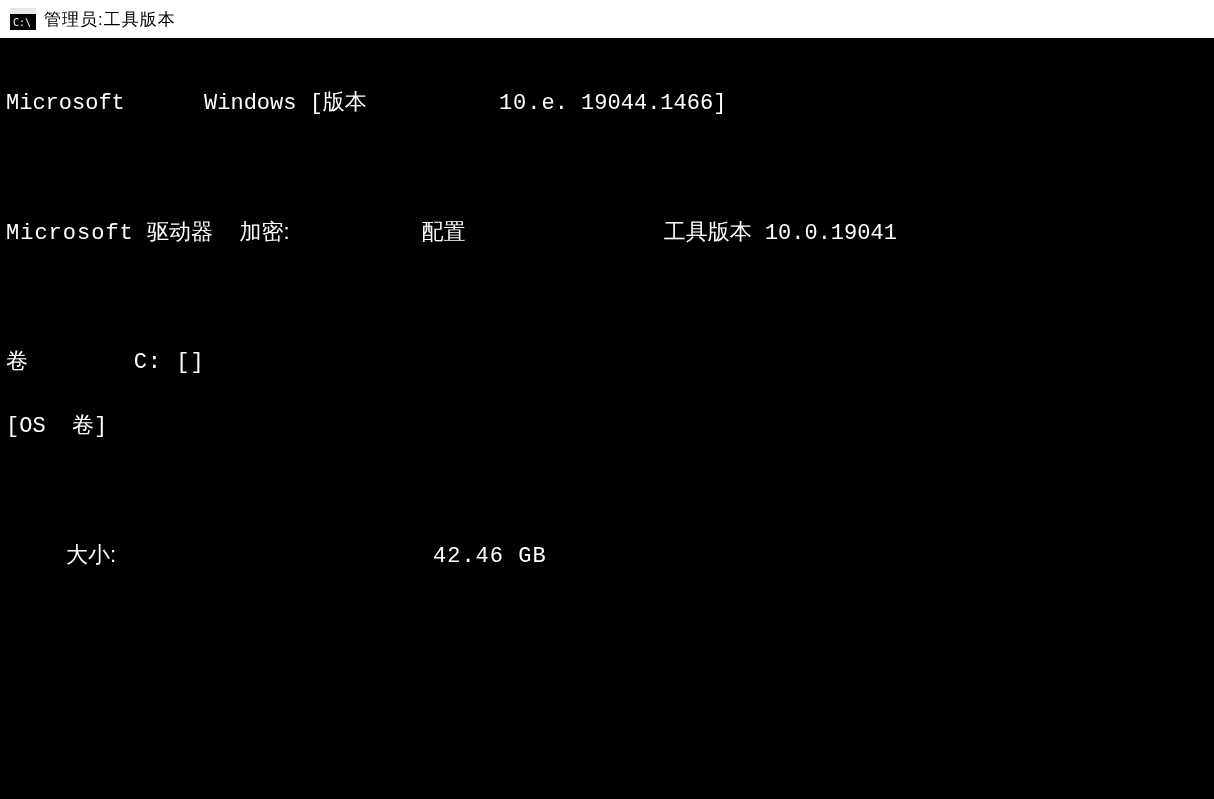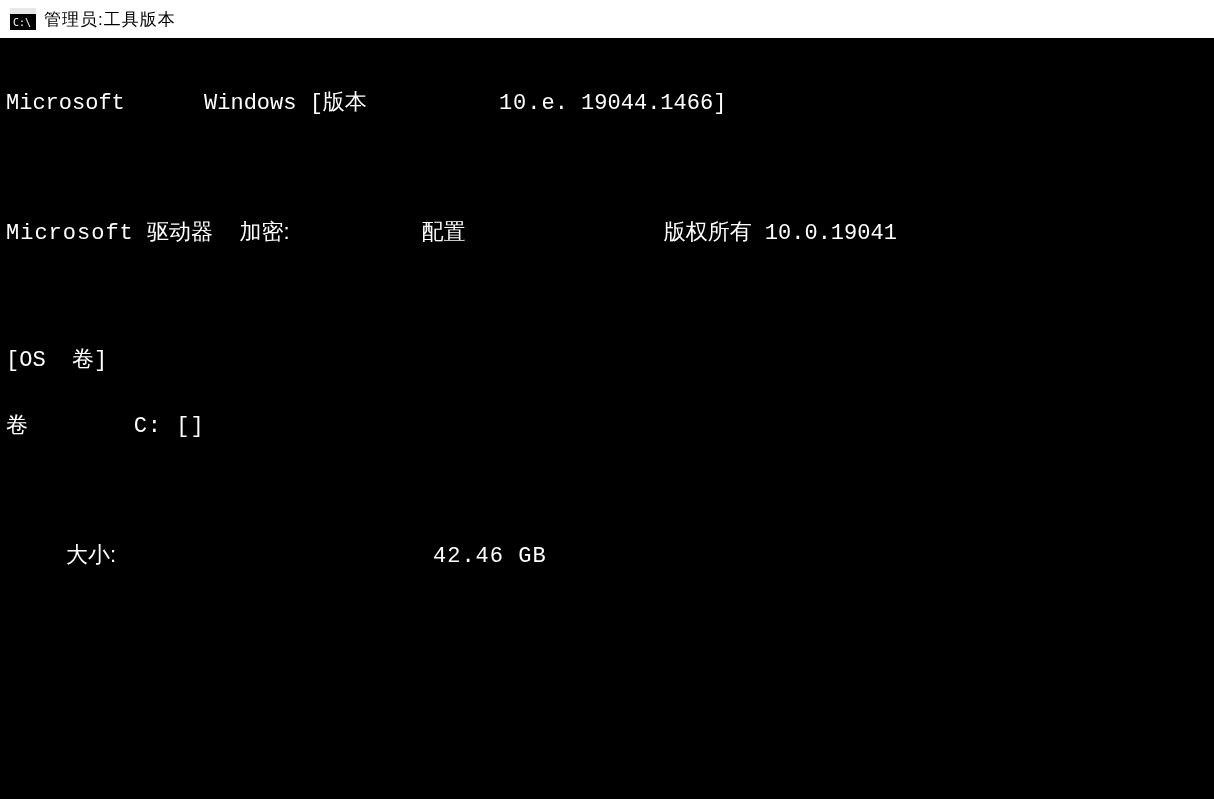--- a/index.html
+++ b/index.html
@@ -58,24 +58,24 @@
       <rect x="1" y="7" width="24" height="14" fill="#000"></rect>
       <text x="3" y="18" font-size="10" fill="#fff" font-family="monospace">C:\</text>
     </svg>
   </span>
   <span class="window-title">管理员:工具版本</span>
 </div>
 
 <div class="terminal">
 <div class="line"><span class="seg">Microsoft</span><span class="seg">      </span><span class="seg">Windows [版本</span><span class="seg">          </span><span class="seg mono">10.</span><span class="seg">e. 19044.1466]</span></div>
 <div class="blank"></div>
-<div class="line"><span class="seg mono">Microsoft</span><span class="seg"> </span><span class="seg cjk">驱动器</span><span class="seg">  </span><span class="seg cjk">加密:</span><span class="seg">          </span><span class="seg cjk">配置</span><span class="seg">               </span><span class="seg">版权所有 10.0.19041</span></div>
+<div class="line"><span class="seg mono">Microsoft</span><span class="seg"> </span><span class="seg cjk">驱动器</span><span class="seg">  </span><span class="seg cjk">加密:</span><span class="seg">          </span><span class="seg cjk">配置</span><span class="seg">               </span><span class="seg">工具版本 10.0.19041</span></div>
 <div class="blank"></div>
+<div class="line"><span class="seg cjk">卷</span><span class="seg">        </span><span class="seg mono">C: []</span></div>
 <div class="line"><span class="seg">[OS  卷]</span></div>
-<div class="line"><span class="seg cjk">卷</span><span class="seg">        </span><span class="seg mono">C: []</span></div>
 <div class="blank"></div>
 <div class="line indent-1"><span class="seg cjk">大小:</span><span class="seg">                        </span><span class="seg mono">42.46 GB</span></div>
 <div class="line indent-1"></div>
 
 
 
 
 
 
 

